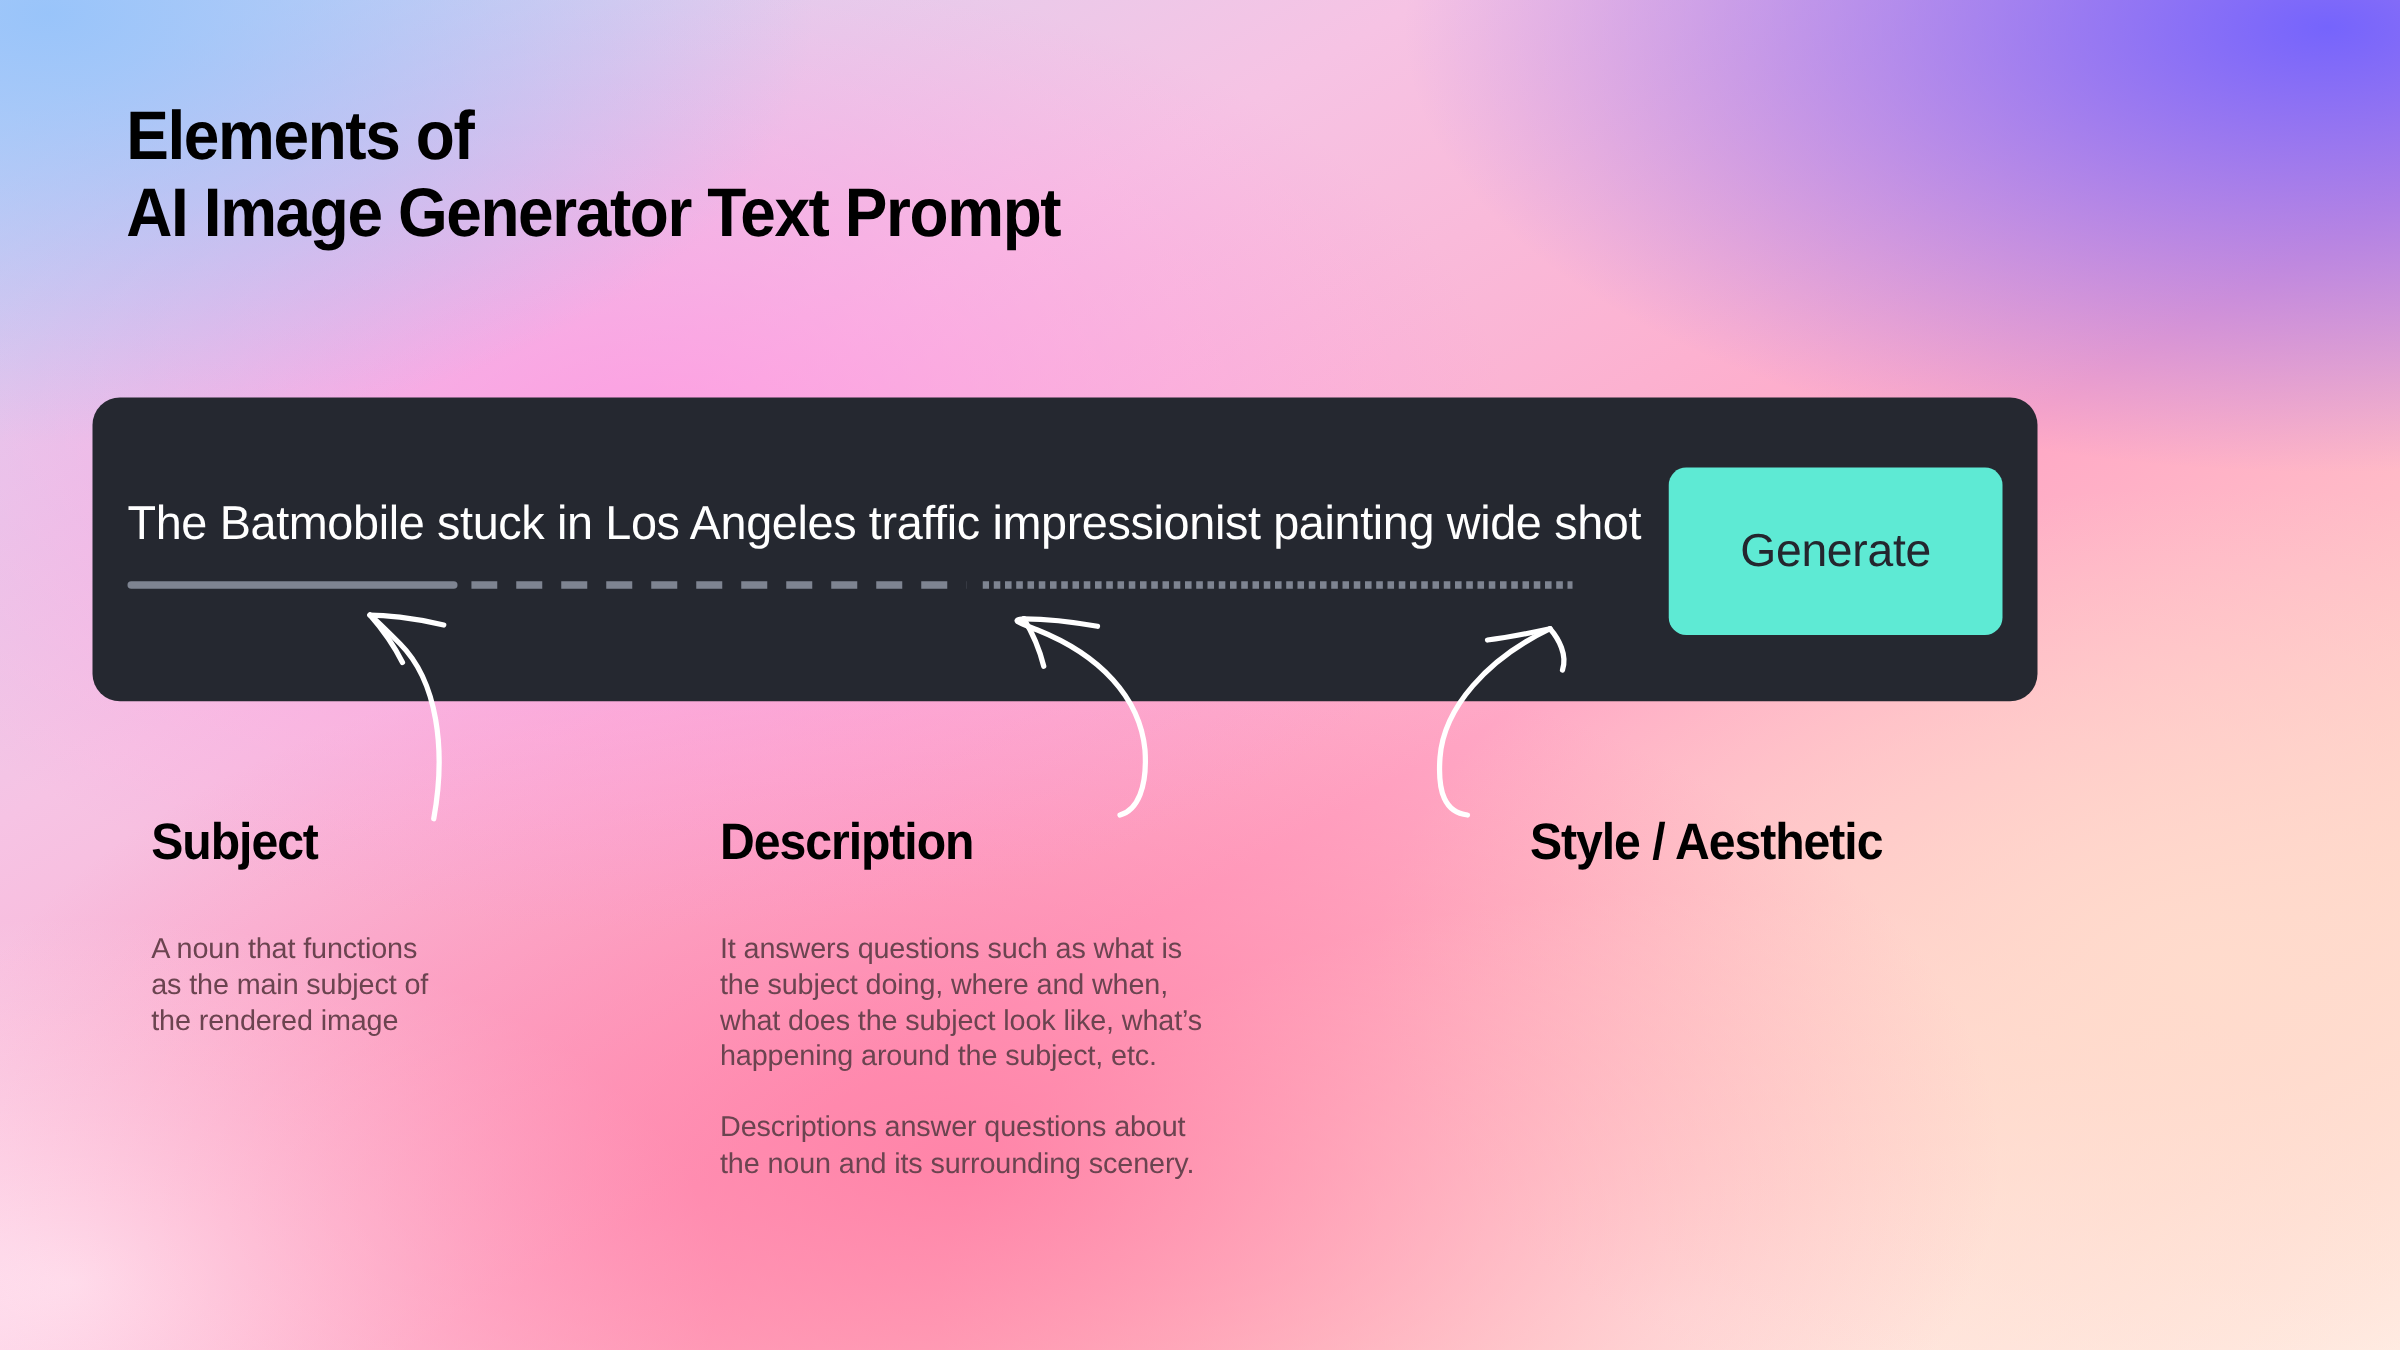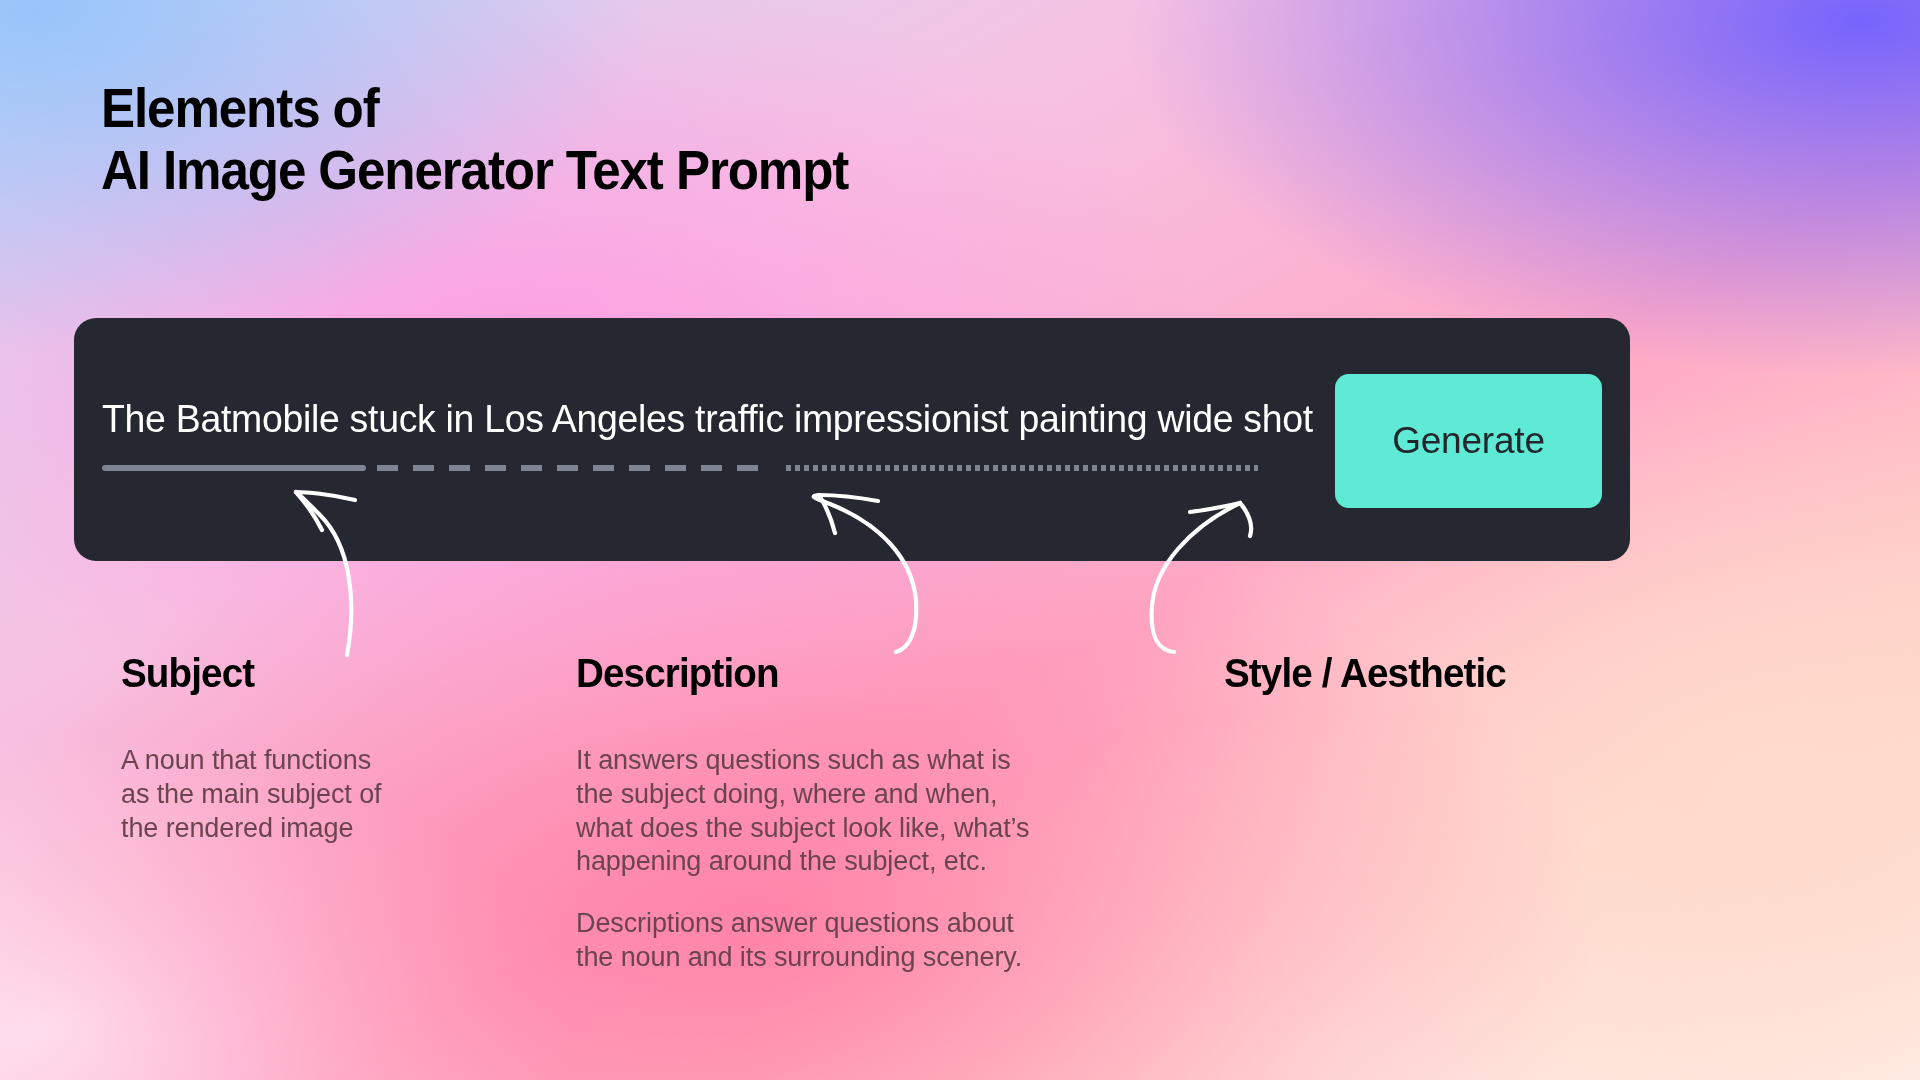--- a/index.html
+++ b/index.html
@@ -109,21 +109,21 @@
 
   .col-title {
     font-size:41px; font-weight:700;
     color:#000; letter-spacing:-0.9px;
     transform:scaleX(0.94);
     transform-origin:left top;
     margin-bottom:47px;
   }
 
   .col-body {
-    font-size:27px;
+    font-size:23px;
     line-height:1.25;
     color:#6b4450;
     letter-spacing:-0.1px;
     white-space:pre-line;
   }
   .col-body + .col-body { margin-top:28px; }
 </style>
 </head>
 <body>
 

